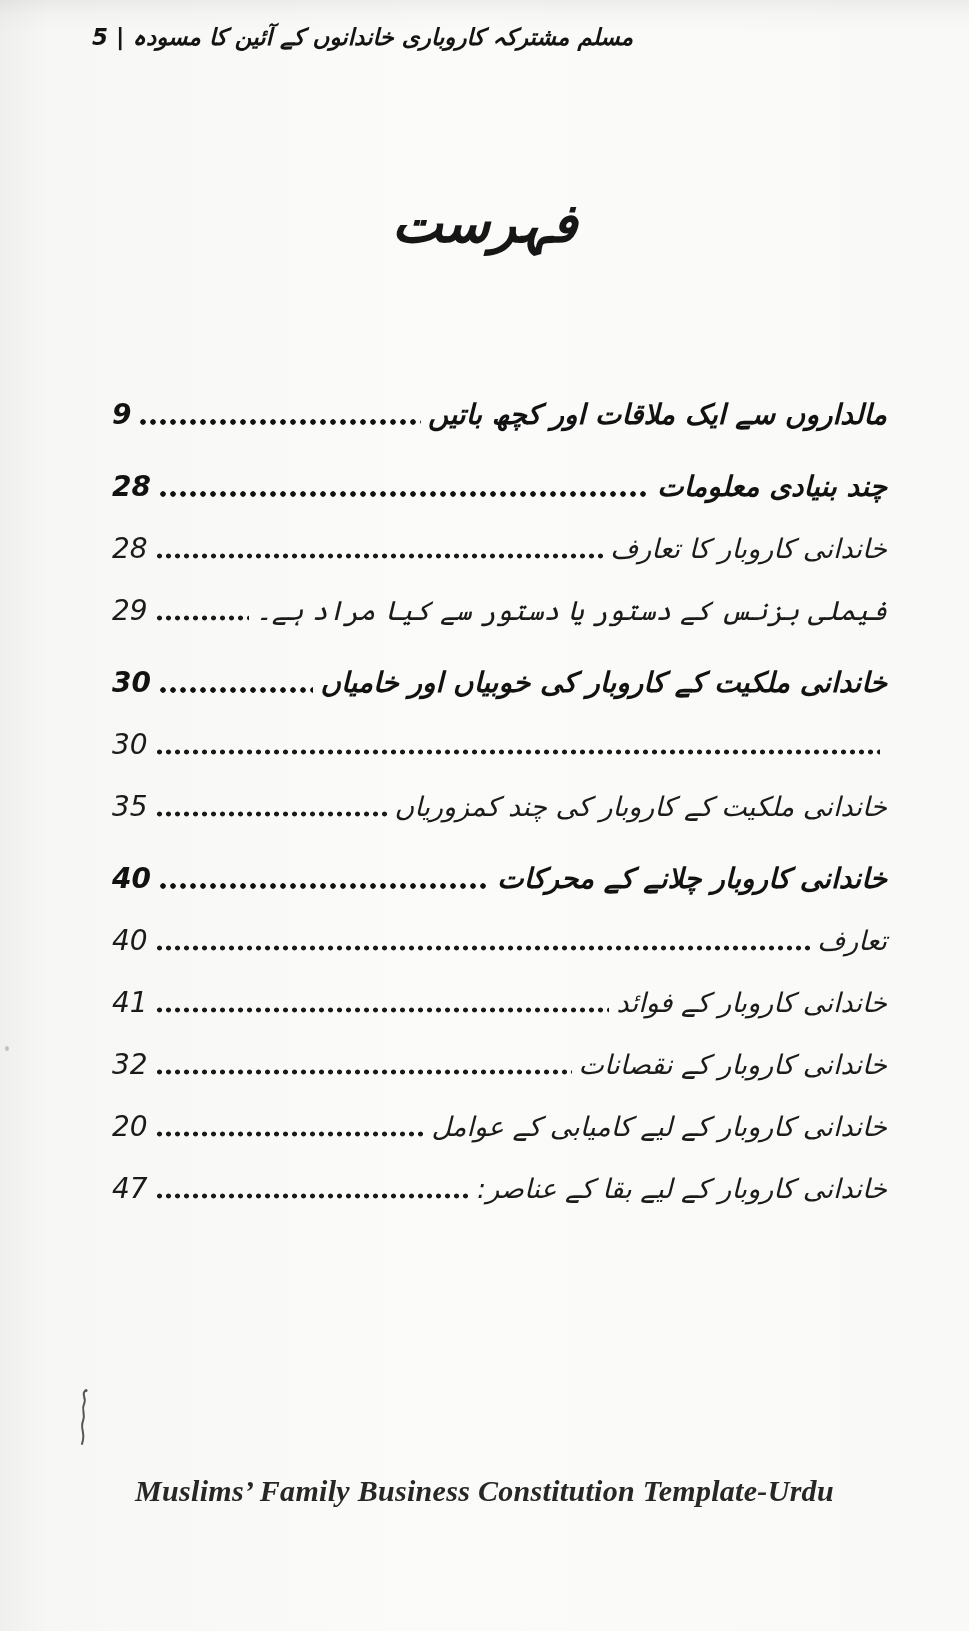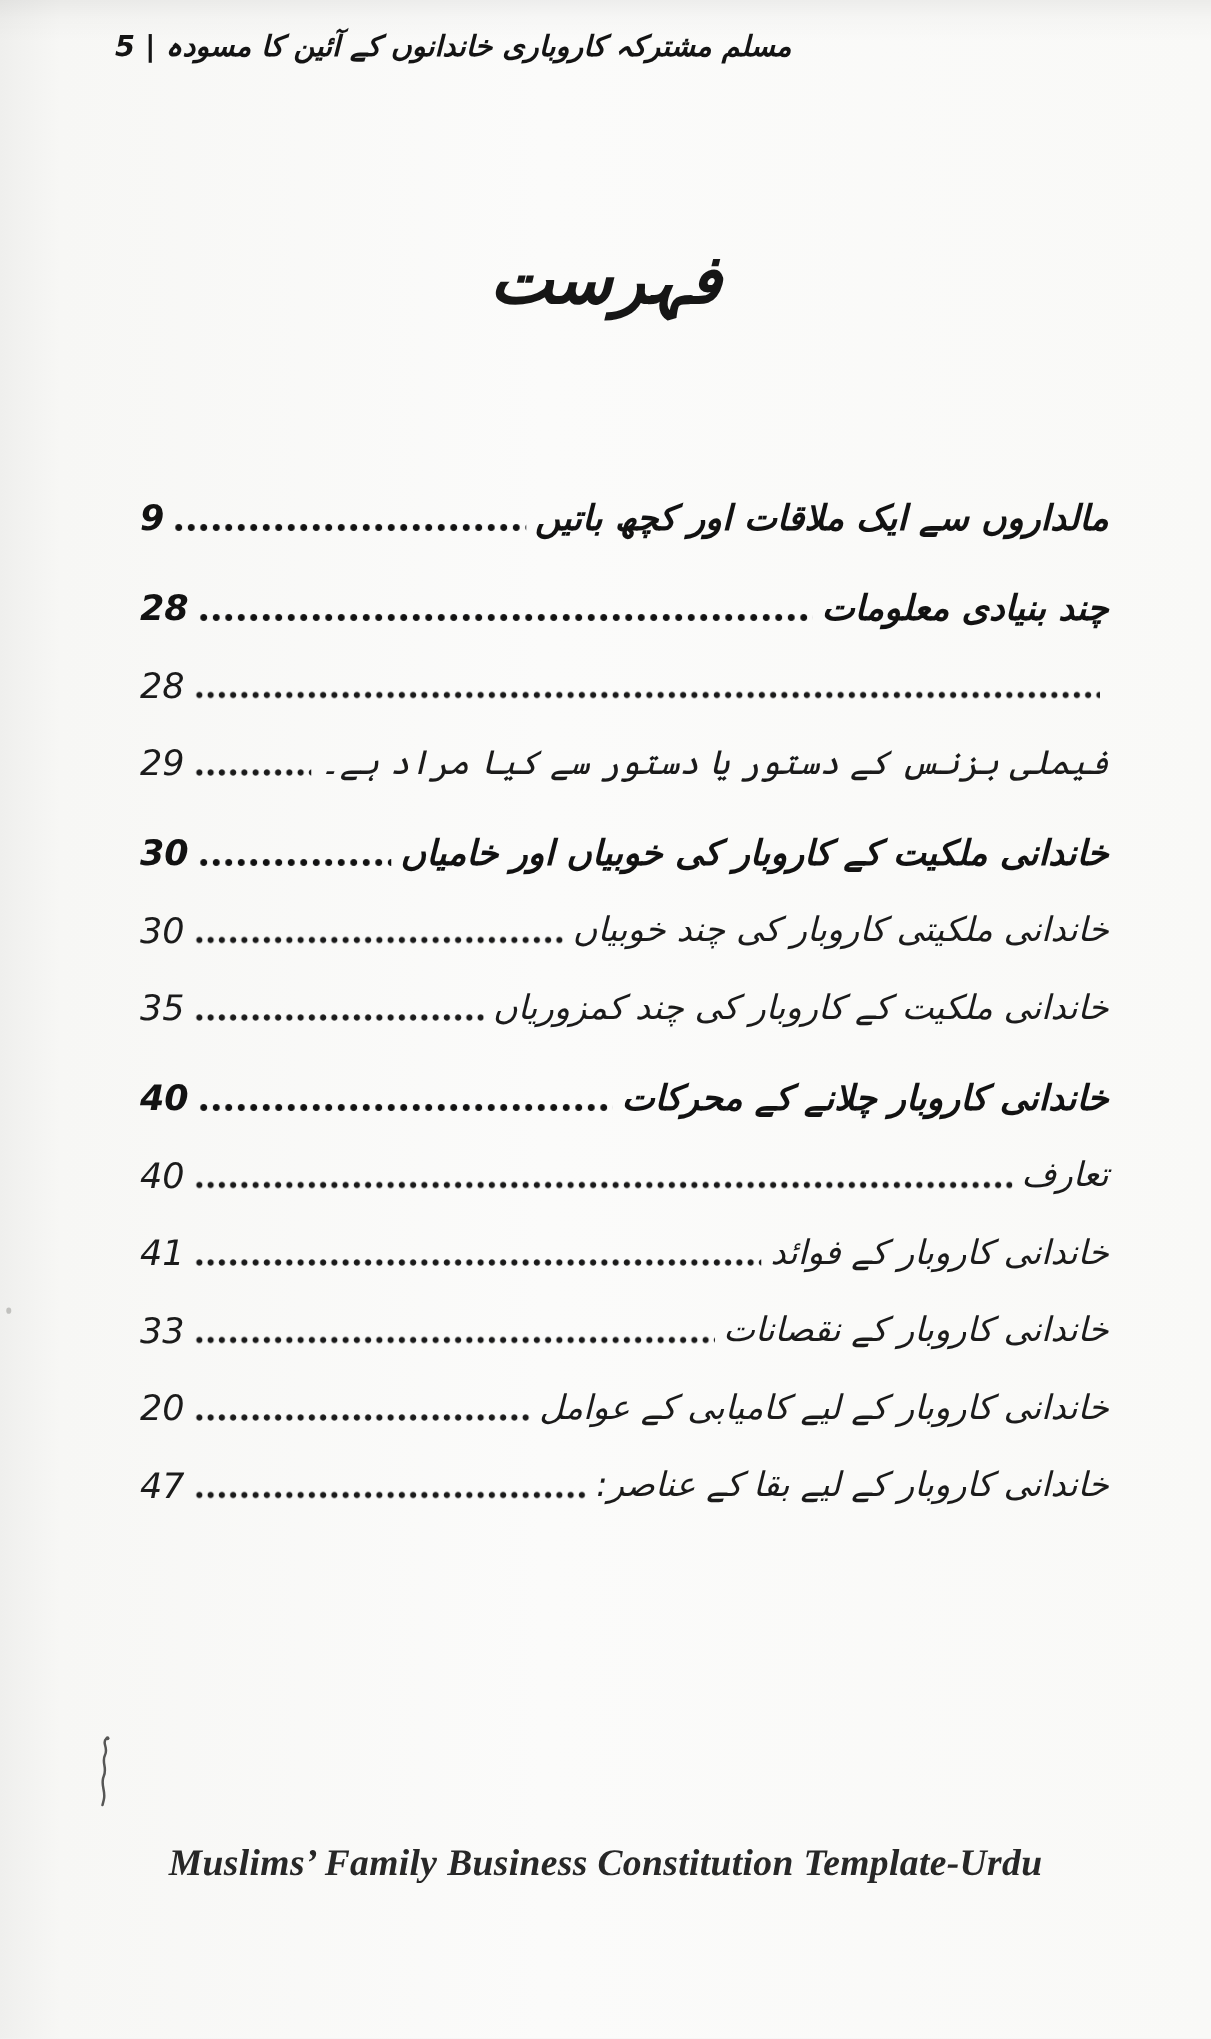--- a/index.html
+++ b/index.html
@@ -103,38 +103,38 @@
       <span class="toc-num">9</span>
     </div>
 
     <div class="toc-row chapter group-start">
       <span class="toc-title">چند بنیادی معلومات</span>
       <span class="toc-dots"></span>
       <span class="toc-num">28</span>
     </div>
 
     <div class="toc-row">
+      <span class="toc-title">خاندانی کاروبار کا تعارف</span>
       <span class="toc-dots"></span>
       <span class="toc-num">28</span>
     </div>
 
     <div class="toc-row">
       <span class="toc-title">فیملی بزنس کے دستور یا دستور سے کیا مراد ہے۔</span>
       <span class="toc-dots"></span>
       <span class="toc-num">29</span>
     </div>
 
     <div class="toc-row chapter group-start">
       <span class="toc-title">خاندانی ملکیت کے کاروبار کی خوبیاں اور خامیاں</span>
       <span class="toc-dots"></span>
       <span class="toc-num">30</span>
     </div>
 
     <div class="toc-row">
-      <span class="toc-title">خاندانی ملکیتی کاروبار کی چند خوبیاں</span>
       <span class="toc-dots"></span>
       <span class="toc-num">30</span>
     </div>
 
     <div class="toc-row">
       <span class="toc-title">خاندانی ملکیت کے کاروبار کی چند کمزوریاں</span>
       <span class="toc-dots"></span>
       <span class="toc-num">35</span>
     </div>
 
@@ -152,21 +152,21 @@
 
     <div class="toc-row">
       <span class="toc-title">خاندانی کاروبار کے فوائد</span>
       <span class="toc-dots"></span>
       <span class="toc-num">41</span>
     </div>
 
     <div class="toc-row">
       <span class="toc-title">خاندانی کاروبار کے نقصانات</span>
       <span class="toc-dots"></span>
-      <span class="toc-num">33</span>
+      <span class="toc-num">32</span>
     </div>
 
     <div class="toc-row">
       <span class="toc-title">خاندانی کاروبار کے لیے کامیابی کے عوامل</span>
       <span class="toc-dots"></span>
       <span class="toc-num">20</span>
     </div>
 
     <div class="toc-row">
       <span class="toc-title">خاندانی کاروبار کے لیے بقا کے عناصر:</span>

